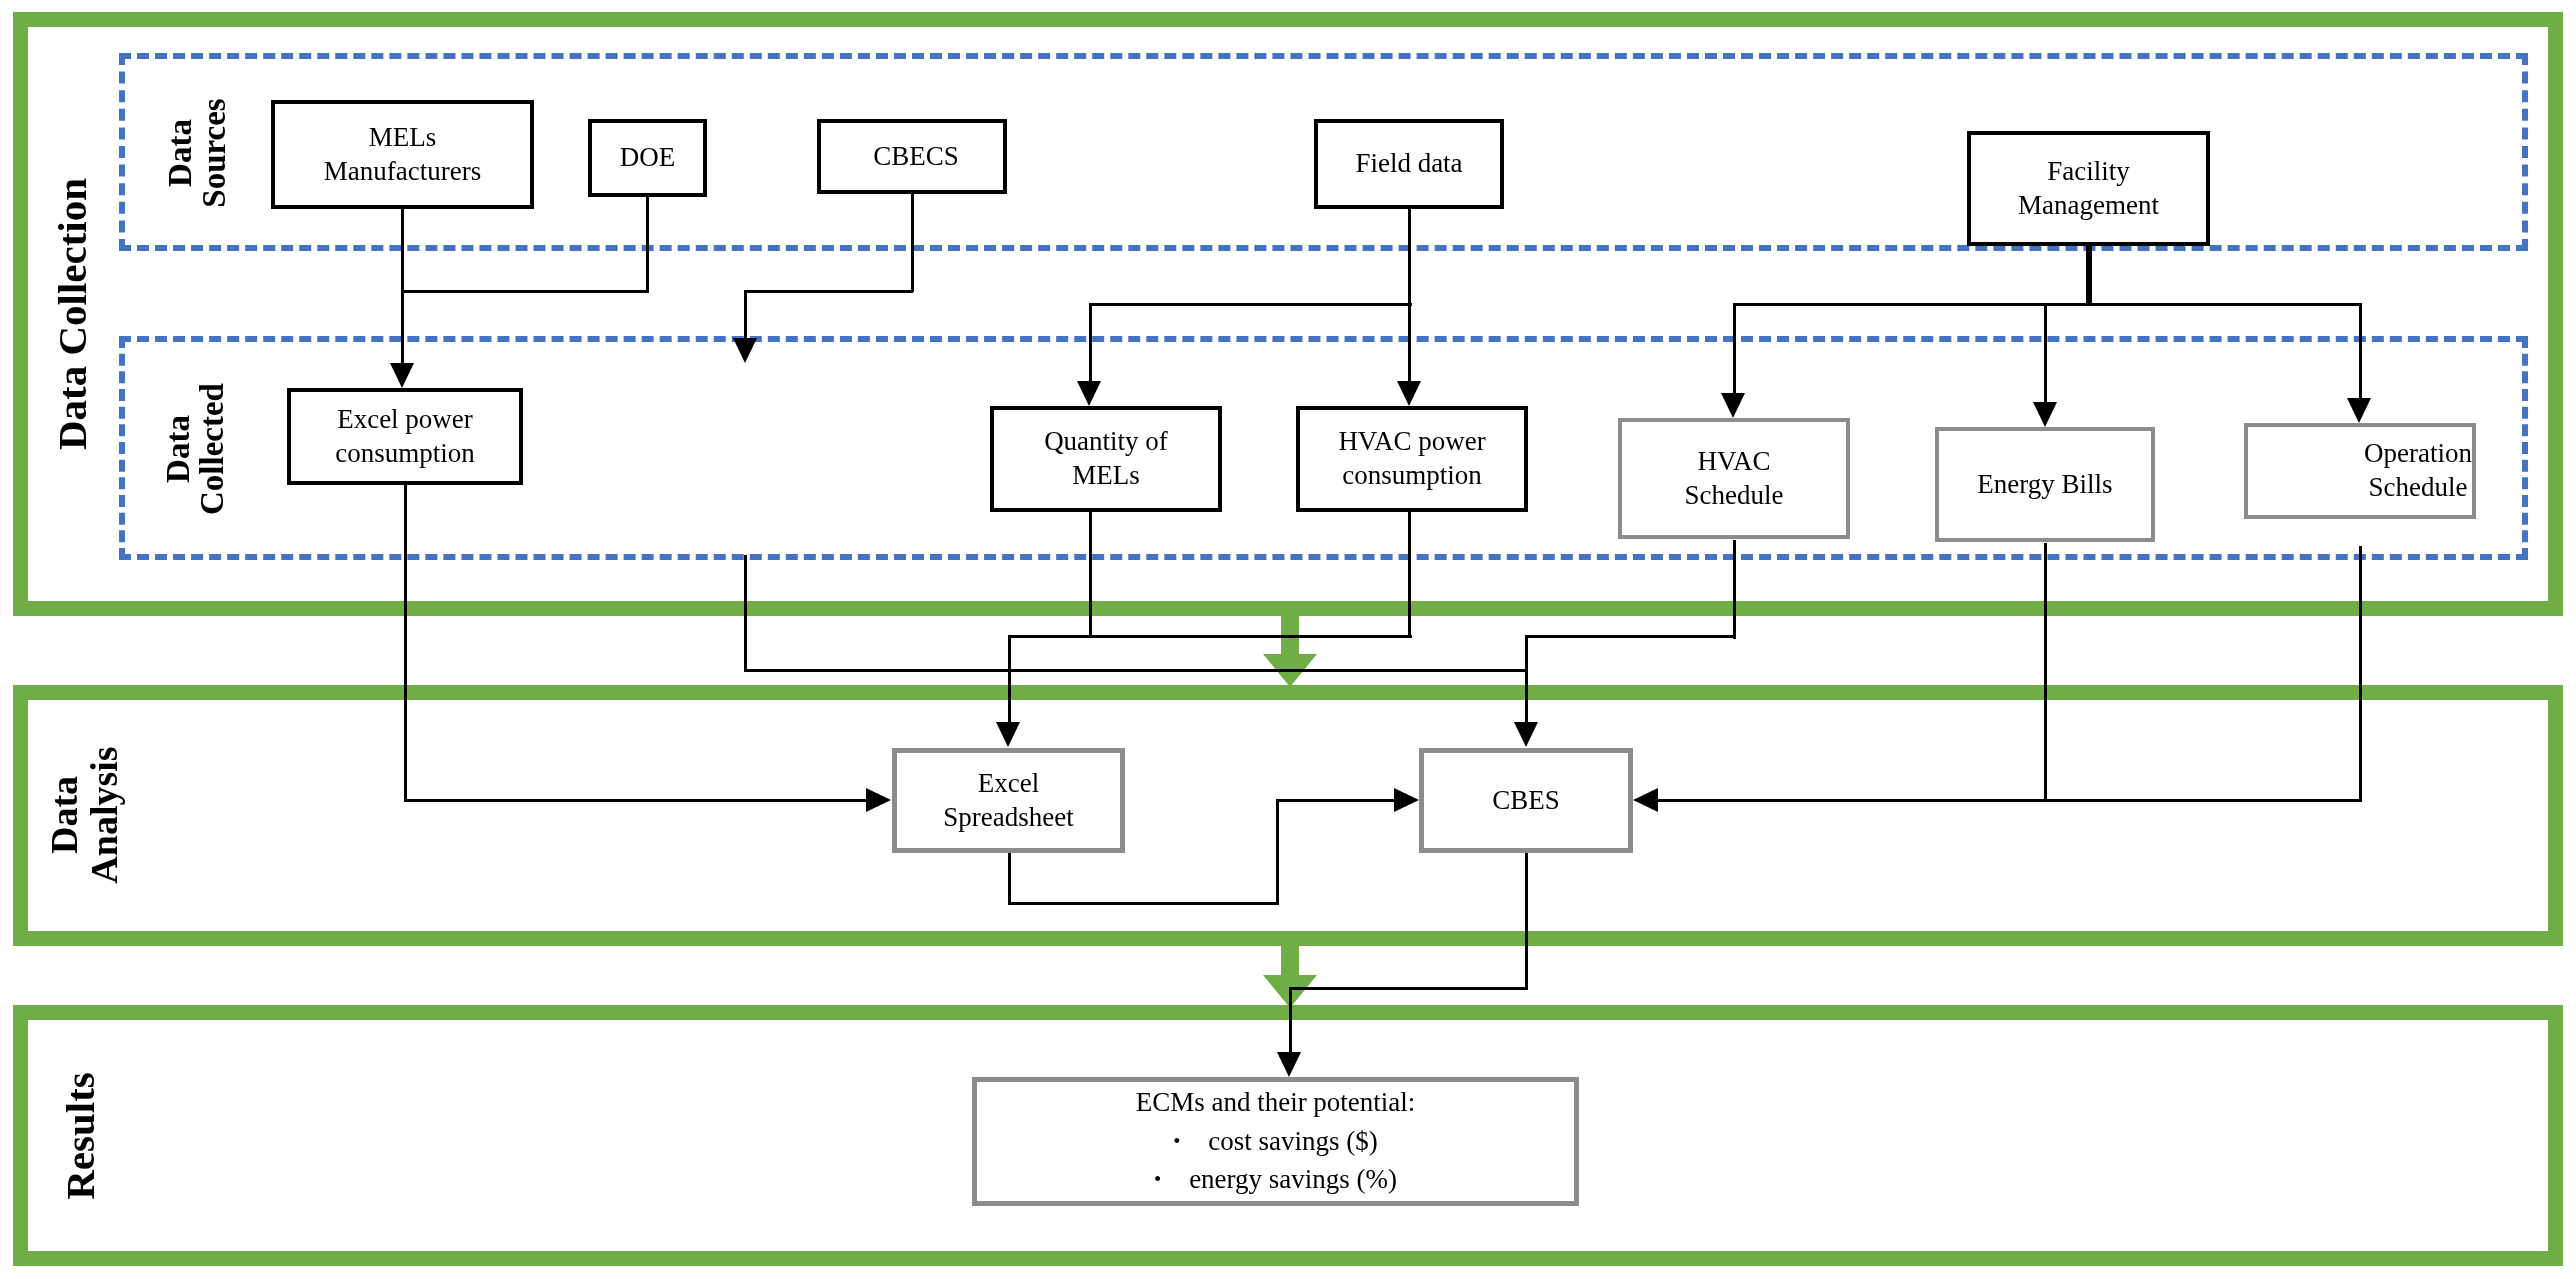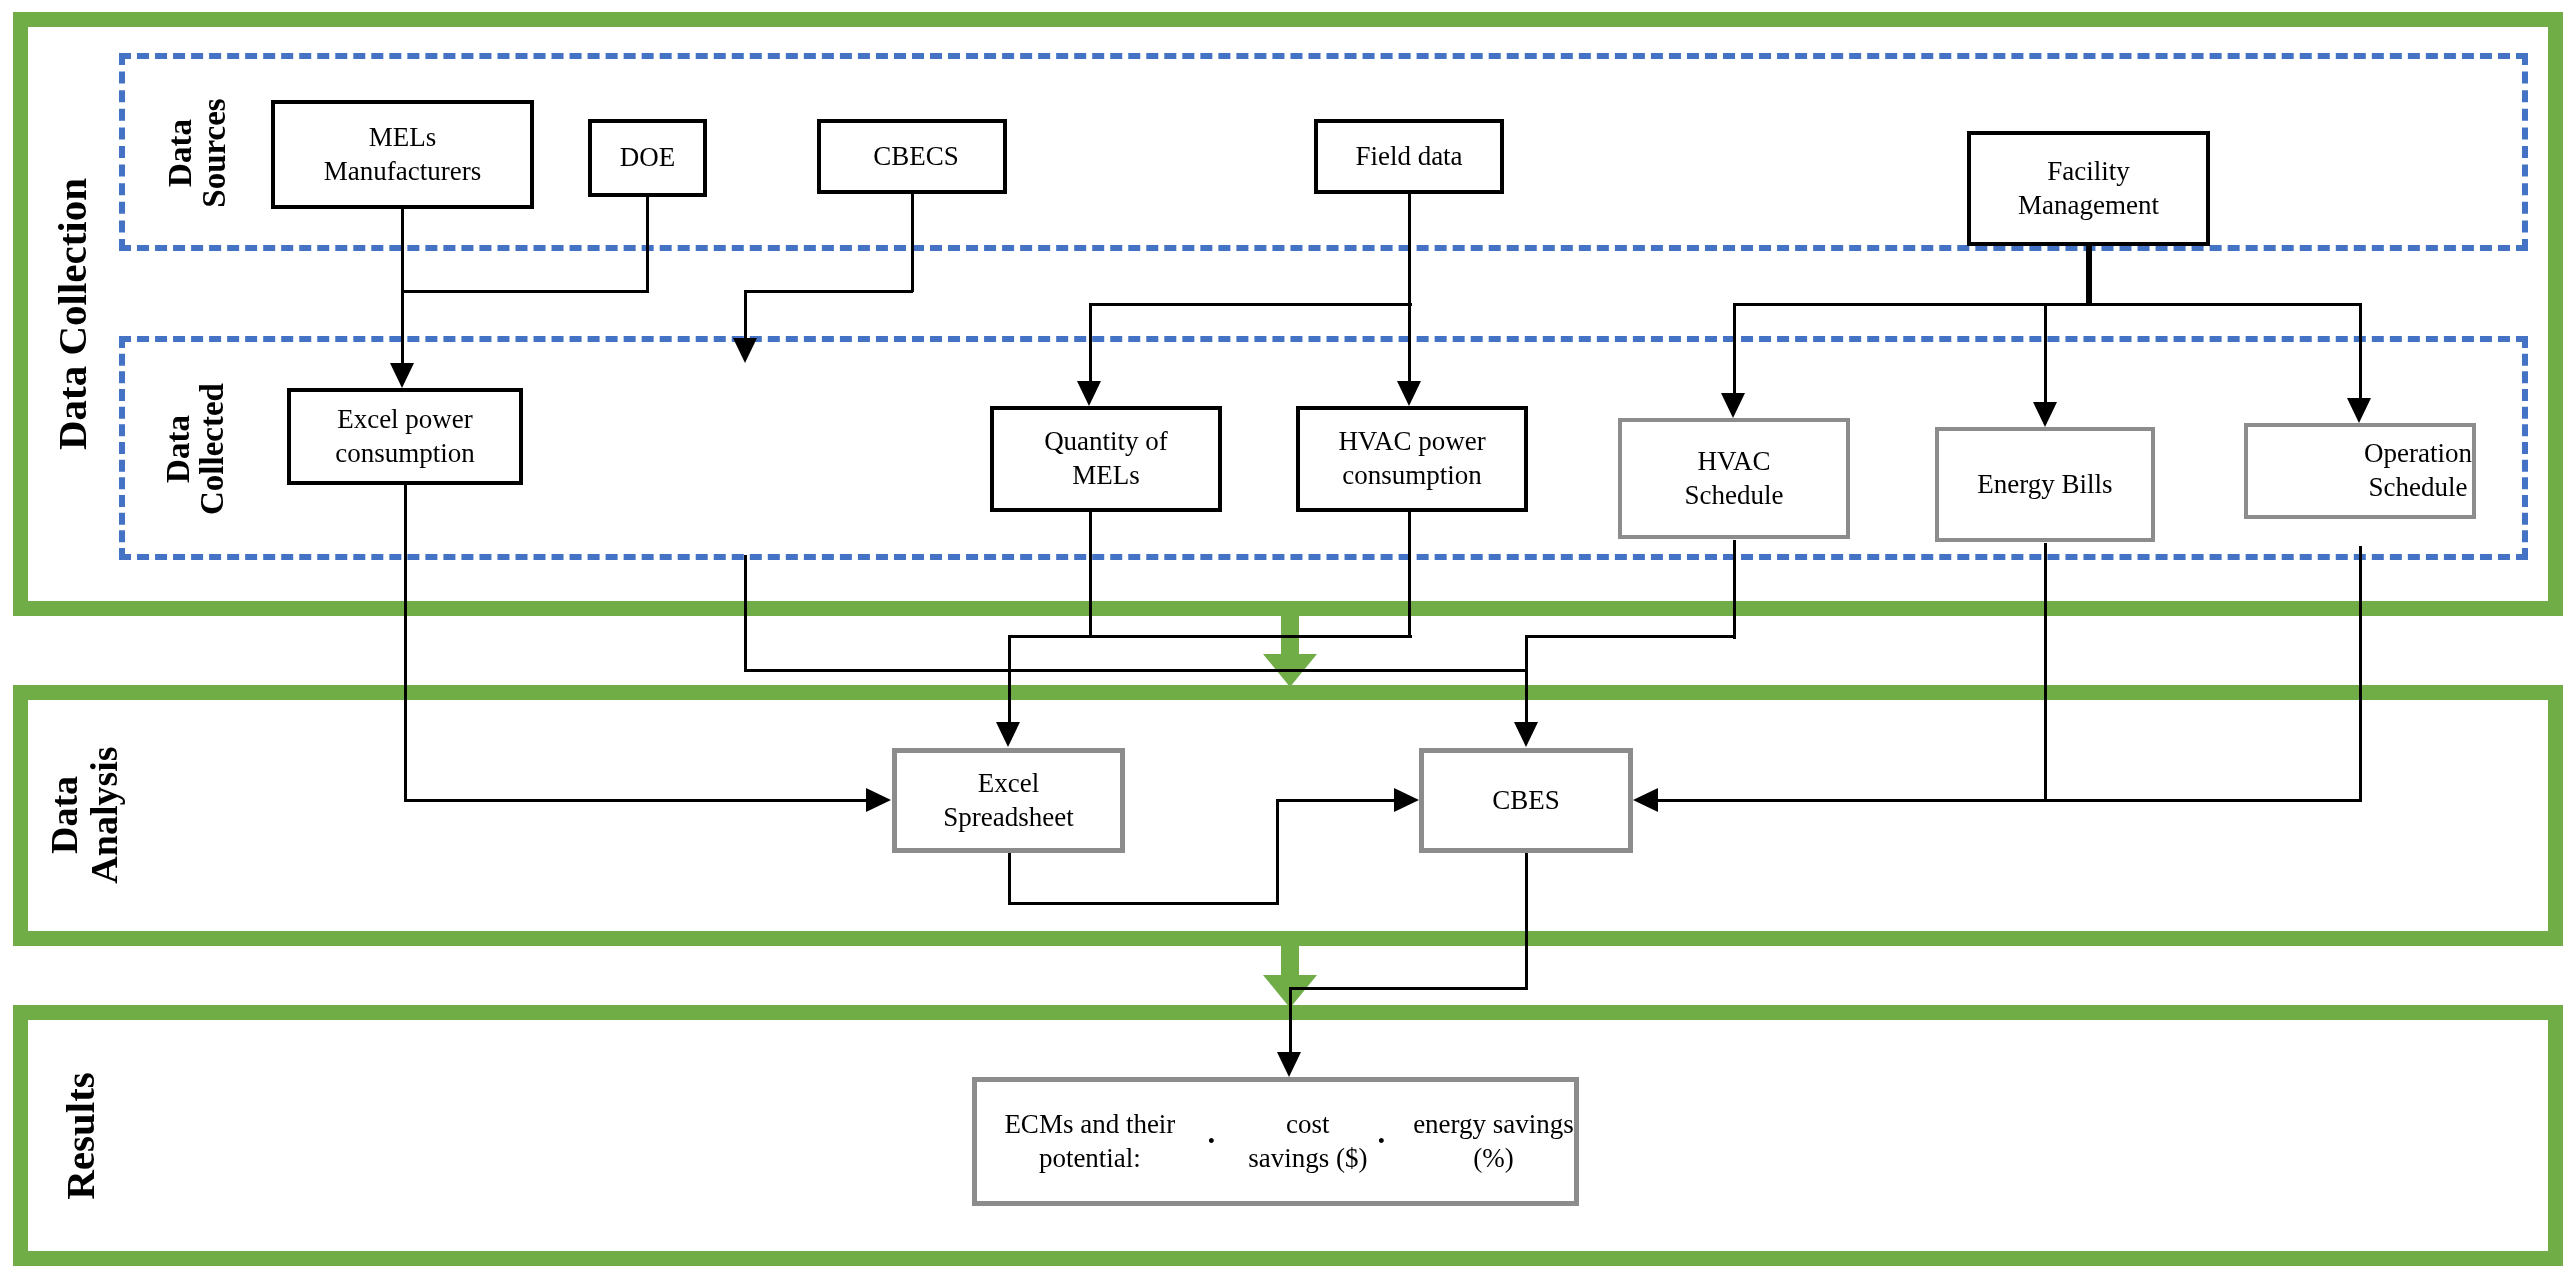--- a/index.html
+++ b/index.html
@@ -33,21 +33,21 @@
   
   .ah{position:absolute;width:0;height:0;z-index:2;}
   .ah-down{border-left:12.7px solid transparent;border-right:12.7px solid transparent;border-top:25.5px solid #000;}
   .ah-right{border-top:12.7px solid transparent;border-bottom:12.7px solid transparent;border-left:25.5px solid #000;}
   .ah-left{border-top:12.7px solid transparent;border-bottom:12.7px solid transparent;border-right:25.5px solid #000;}
   
   .garrow-shaft{position:absolute;background:#70AD47;z-index:1;}
   .garrow-head{position:absolute;width:0;height:0;z-index:1;
     border-left:27px solid transparent;border-right:27px solid transparent;border-top:33px solid #70AD47;}
   
-  .ecms-inner{display:flex;flex-direction:row;align-items:center;justify-content:center;gap:4.9px;}
+  .ecms-inner{display:flex;flex-direction:column;align-items:center;justify-content:center;gap:4.9px;}
   .ecms-title{font-size:27px;}
   .ecms-bullet{display:flex;align-items:center;gap:28px;font-size:27px;}
   .ecms-bullet .dot{font-size:20.6px;}
 </style>
 </head>
 <body>
 
 <div id="canvas">
 
   <div class="section" style="left:13.3px;top:12px;width:2550px;height:604px;"></div>
@@ -133,21 +133,21 @@
   <div class="box b-black" style="left:271px;top:100px;width:263px;height:109px;">
     <span class="lbl">MELs
 Manufacturers</span>
   </div>
   <div class="box b-black" style="left:588px;top:119px;width:119px;height:78px;">
     <span class="lbl">DOE</span>
   </div>
   <div class="box b-black" style="left:817px;top:119px;width:190px;height:75px;padding-left:8px;">
     <span class="lbl">CBECS</span>
   </div>
-  <div class="box b-black" style="left:1314px;top:119px;width:190px;height:75px;">
+  <div class="box b-black" style="left:1314px;top:119px;width:190px;height:90px;">
     <span class="lbl">Field data</span>
   </div>
   <div class="box b-black" style="left:1967px;top:115px;width:243px;height:115px;margin-top:16px;">
     <span class="lbl">Facility
 Management</span>
   </div>
 
   <div class="box b-black" style="left:287px;top:388px;width:236px;height:97px;">
     <span class="lbl">Excel power
 consumption</span>

